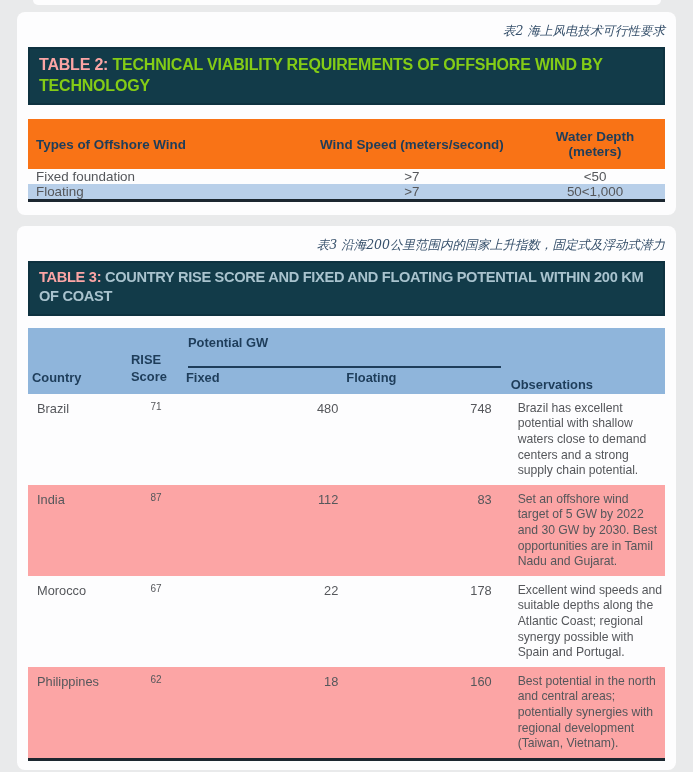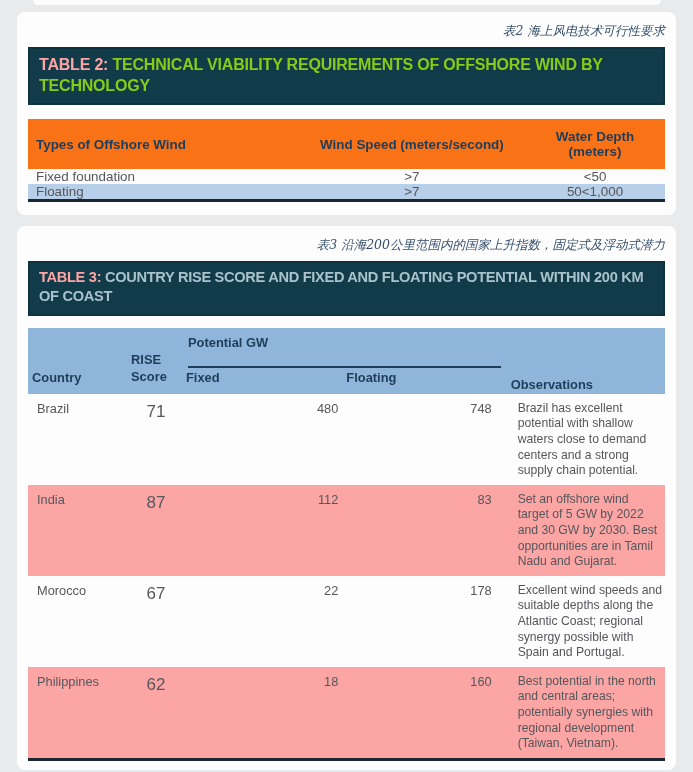--- a/index.html
+++ b/index.html
@@ -68,21 +68,21 @@
   .t3 th.h-potential .pline{
     border-bottom:2px solid #1e3d5a;
     padding-bottom:16px;margin:0 4px;
   }
   .t3 th.h-obs{vertical-align:bottom;padding:6px 6px 2px;}
   .t3 td{
     font-size:12.2px;color:#55575b;
     padding:7px 4px 6px;vertical-align:top;line-height:1.28;
   }
   .t3 td.c-country{text-align:left;padding-left:9px;font-size:12.8px;}
-  .t3 td.c-rise{text-align:center;font-size:17px;}
+  .t3 td.c-rise{text-align:center;font-size:10px;}
   .t3 td.c-fixed{text-align:right;padding-right:6px;font-size:12.8px;}
   .t3 td.c-floating{text-align:right;padding-right:13px;font-size:12.8px;}
   .t3 td.c-obs{text-align:left;padding-left:13px;padding-right:2px;}
   .t3 tr.stripe{background:#fca5a5;}
 </style>
 </head>
 <body>
 
 <div class="page">
 

